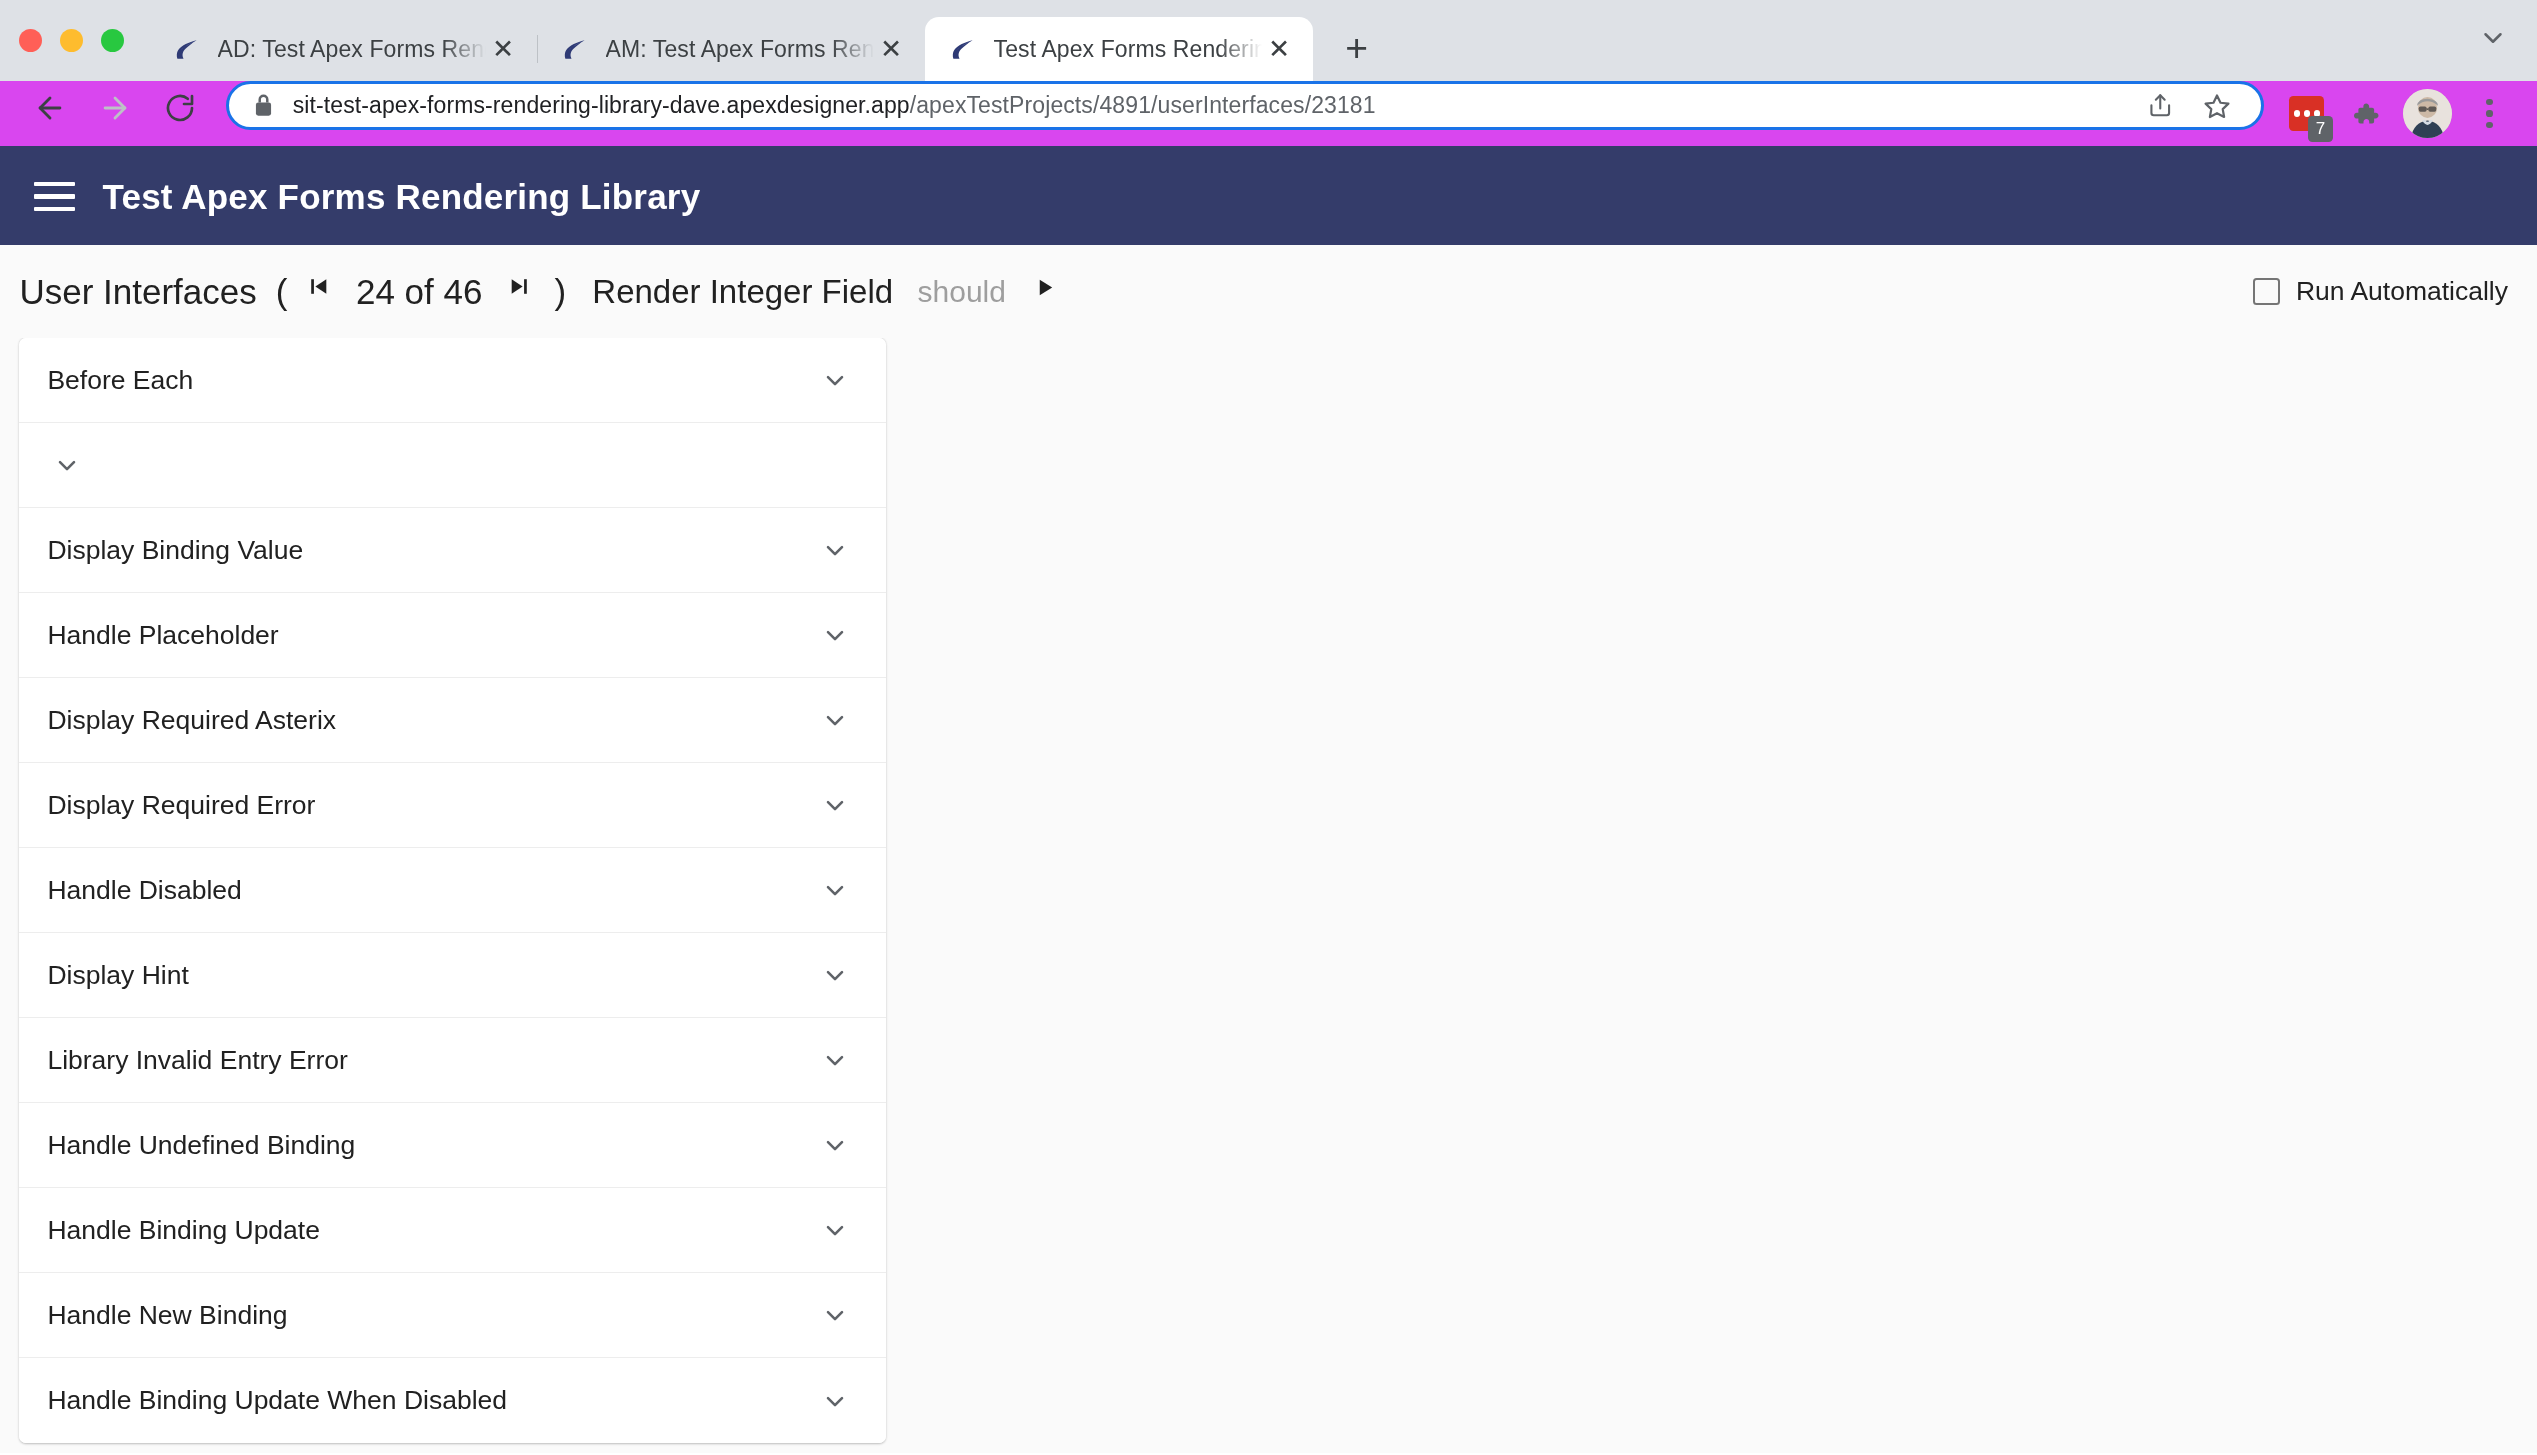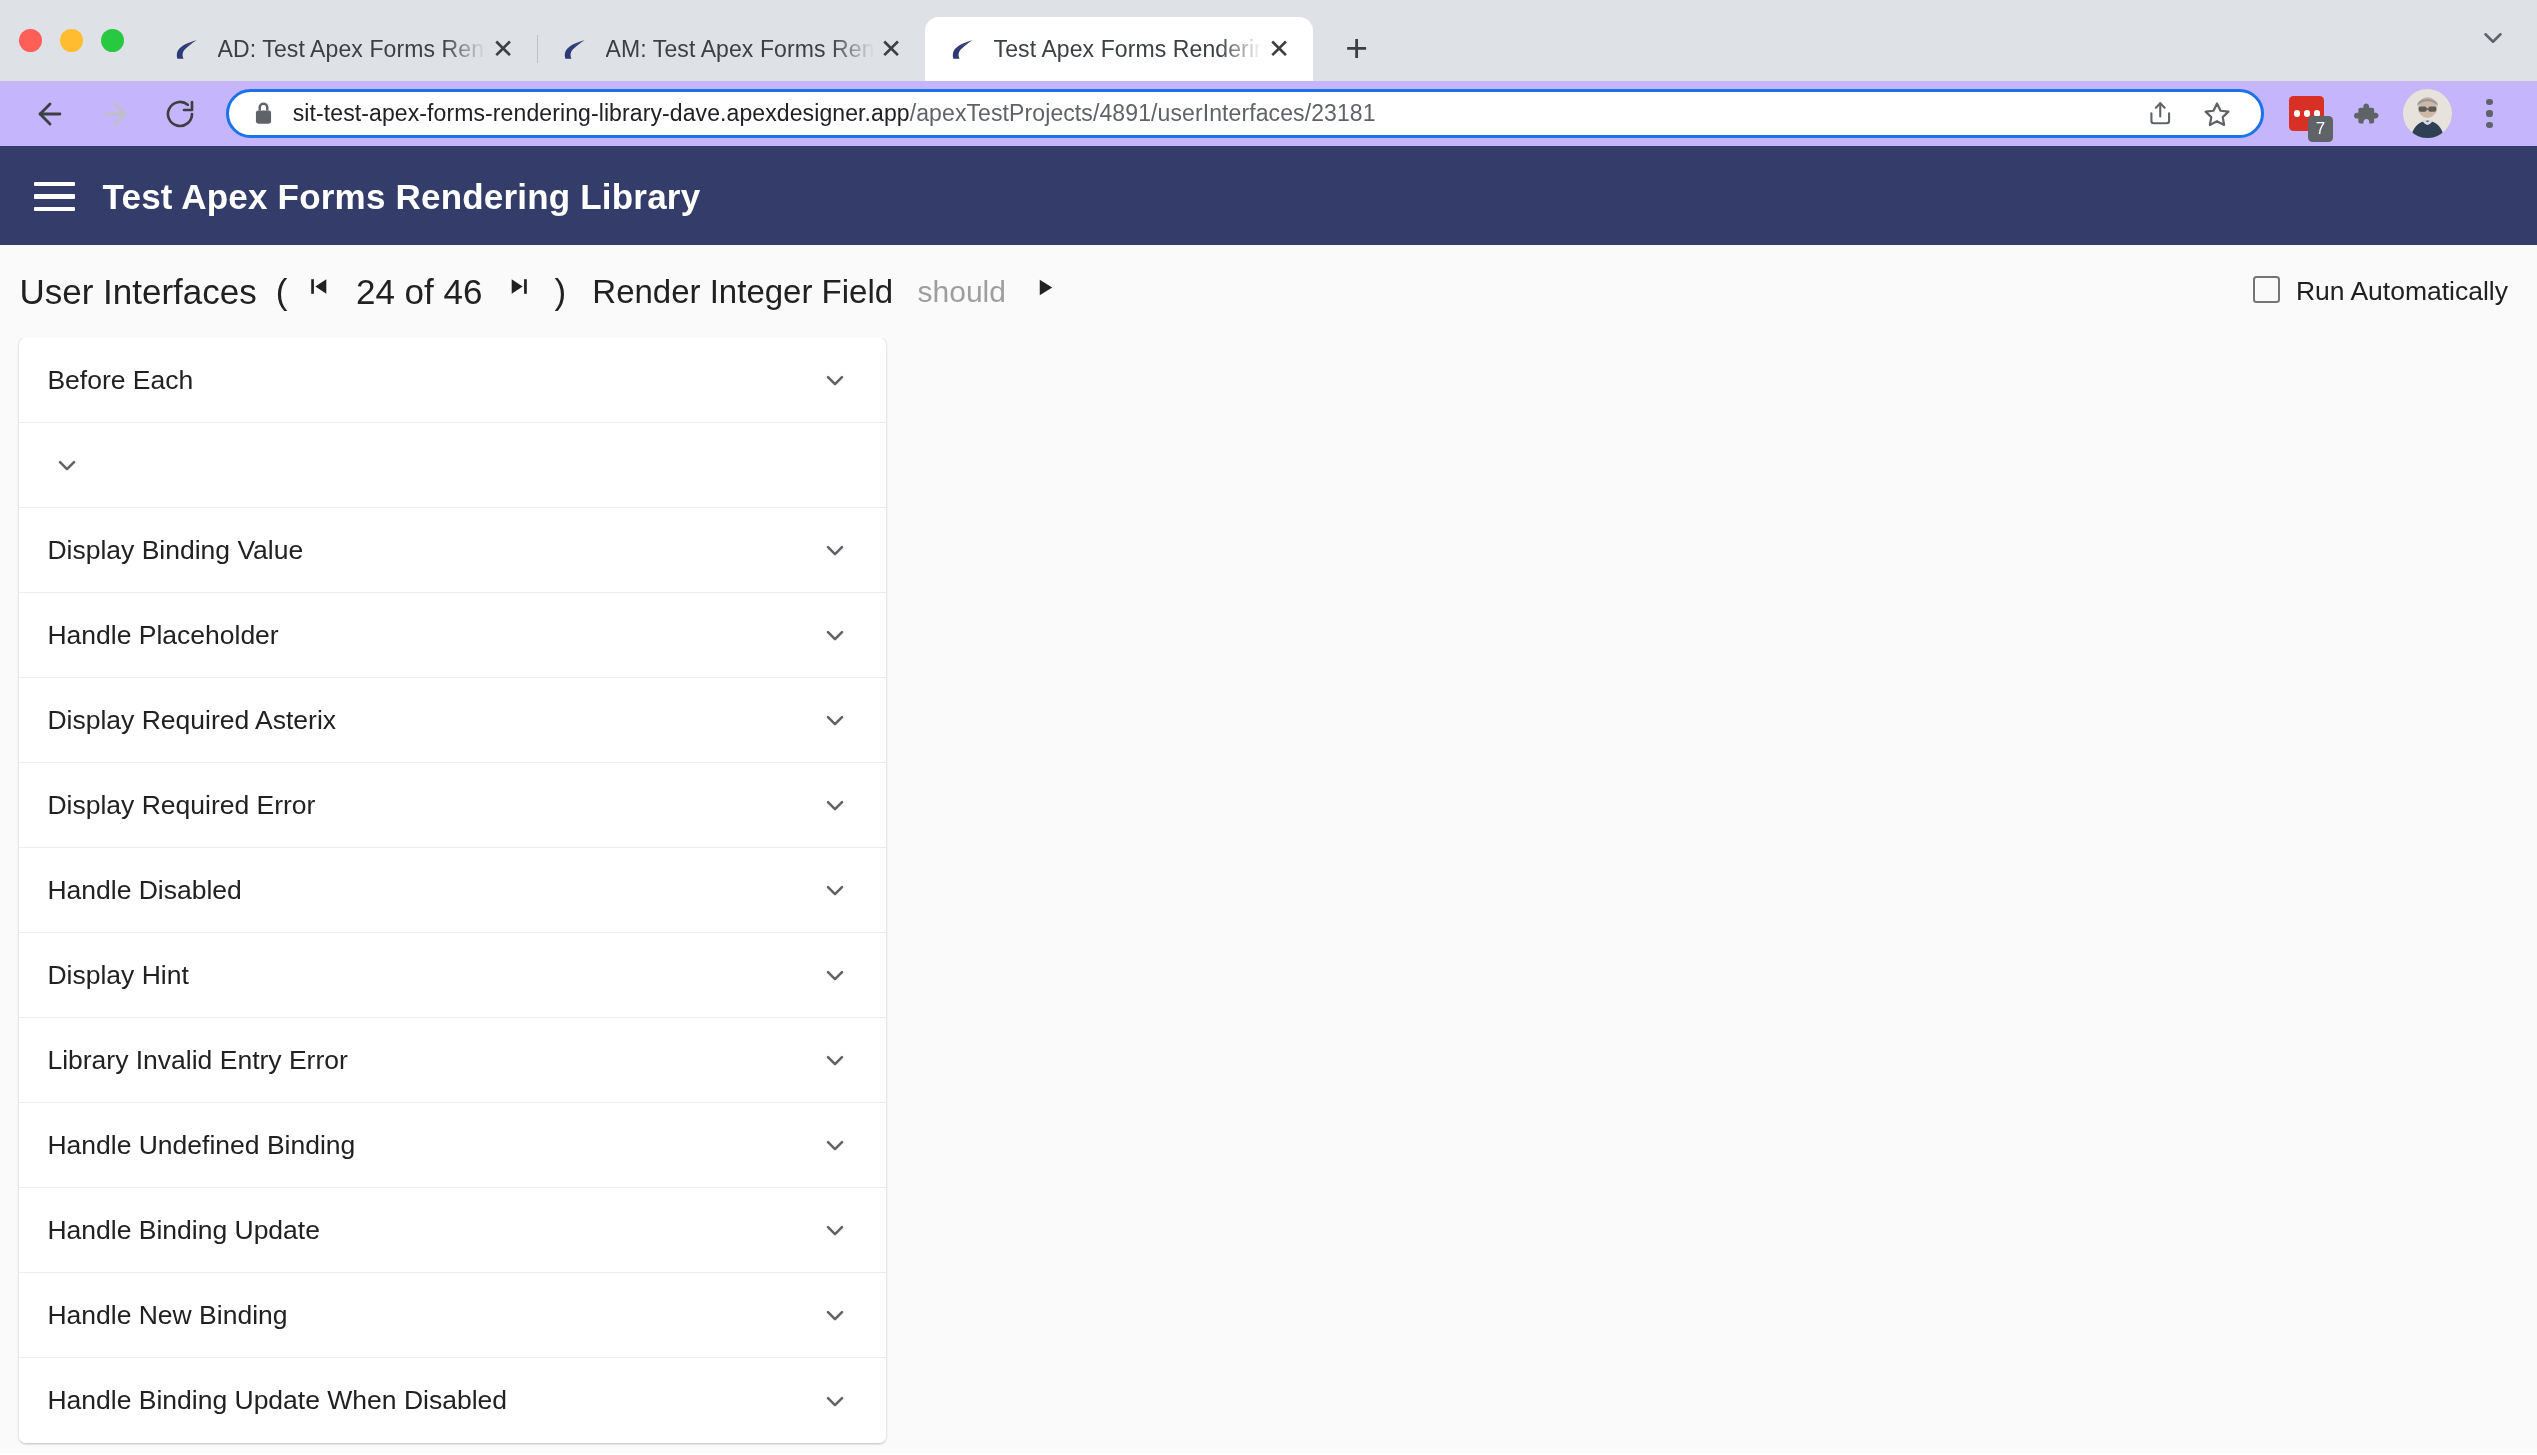--- a/index.html
+++ b/index.html
@@ -111,23 +111,22 @@
     height: 81px;
     padding-right: 30px;
   }
   .chevron-down-big {
     font-size: 30px; color: #5f6368; line-height: 1;
   }
 
   
   .toolbar {
     height: 67px;
-    background: #c4b5fd;
-    display: flex;
-    align-items: center;
+    background: #d946ef;
+    display: flex;
     padding: 0 23px;
     border-bottom: 2.6px solid #343c6a;
   }
   .nav-btn {
     width: 53px; height: 53px;
     display: flex; align-items: center; justify-content: center;
     margin-right: 12.4px;
     border-radius: 50%;
     color: #3c4043;
   }
@@ -263,21 +262,21 @@
     margin-left: 19.4px;
   }
   .ph-play {
     font-size: 26.5px;
     color: #212121;
     margin-left: 23px;
     line-height: 1;
     position: relative;
     top: -1.8px;
   }
-  .ph-right { margin-left: auto; display: flex; gap: 16px; }
+  .ph-right { margin-left: auto; display: flex; align-items: center; gap: 16px; }
   .checkbox-sq {
     width: 26.5px; height: 26.5px;
     border: 2.6px solid #757575;
     border-radius: 3.5px;
     background: transparent;
   }
   .ph-right-label { font-size: 26.5px; color: #212121; }
 
   
   .content {

